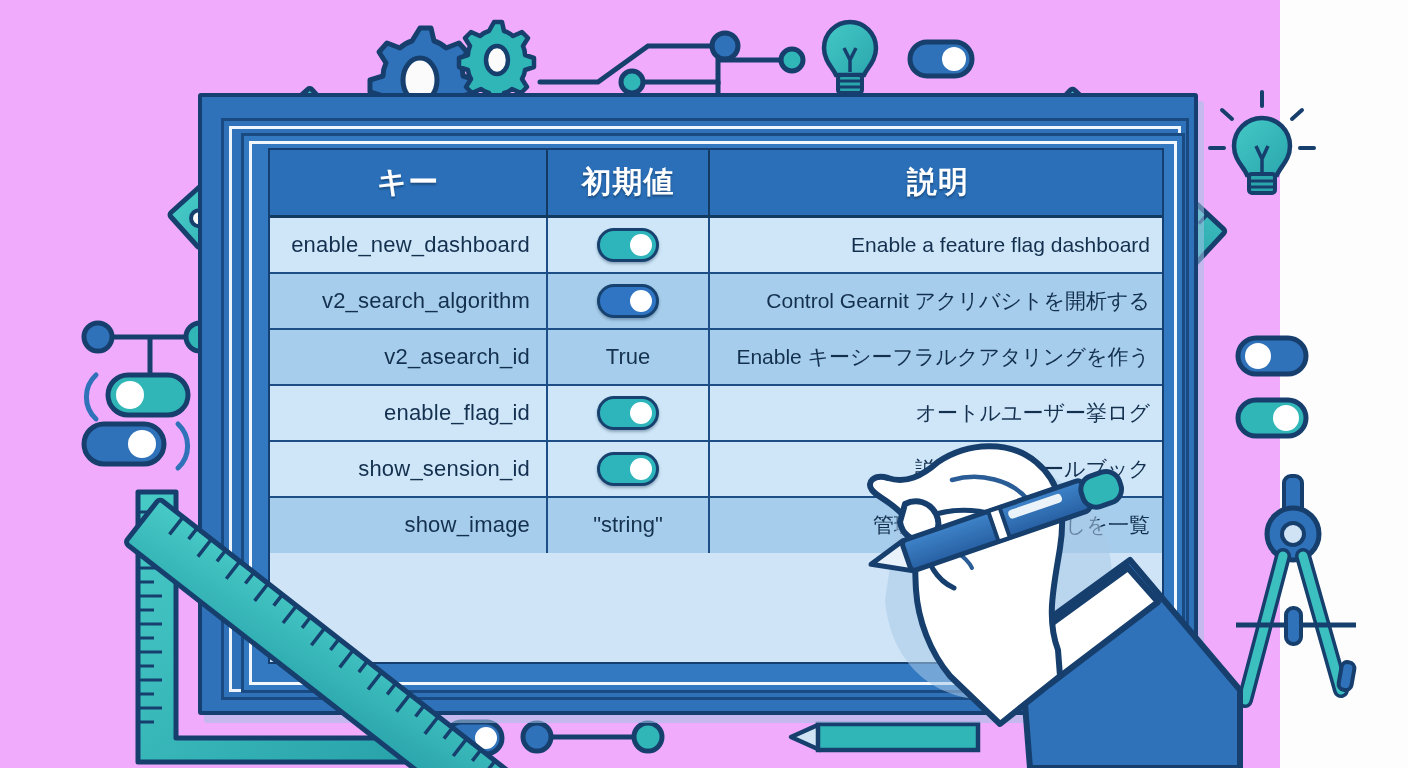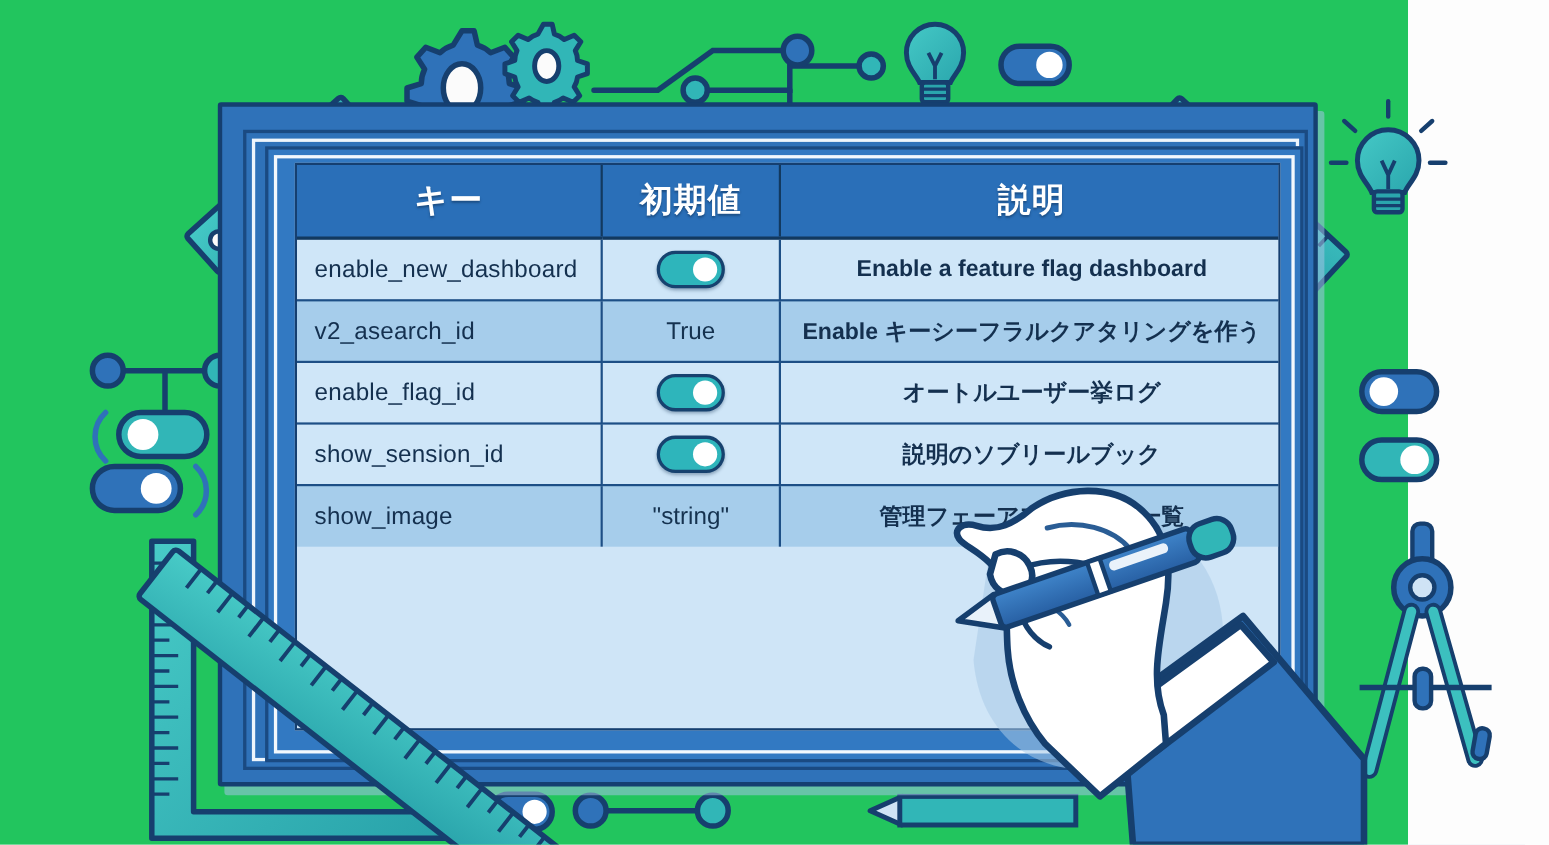--- a/index.html
+++ b/index.html
@@ -5,21 +5,21 @@
   * { box-sizing: border-box; margin: 0; padding: 0; }
   html, body {
     width: 1408px; height: 768px;
     overflow: hidden;
     background: #fdfdfd;
     font-family: "Liberation Sans", "DejaVu Sans", sans-serif;
   }
   #stage {
     position: relative;
     width: 1280px; height: 768px;
-    background: #22c55e;
+    background: #f0abfc;
   }
 
   
   .deco {
     position: absolute;
     left: 0; top: 0;
     width: 1408px; height: 768px;
     pointer-events: none;
   }
   #deco-back { z-index: 1; }
@@ -101,23 +101,23 @@
   tbody td {
     border-bottom: 2px solid #1d4f86;
     border-right: 2px solid #1d4f86;
     color: #14304f;
     font-size: 21px;
     padding: 0 16px;
     white-space: nowrap;
     overflow: hidden;
   }
   tbody td:last-child { border-right: none; }
-  td.key  { text-align: left; font-size: 22px; letter-spacing: .2px; margin-top: 39px; }
+  td.key  { text-align: right; font-size: 22px; letter-spacing: .2px; margin-top: 39px; }
   td.val  { text-align: center; padding: 10px; }
-  td.desc { text-align: center; font-size: 21px; font-weight: bold; }
+  td.desc { text-align: right; font-size: 21px; }
   tbody tr:last-child td { border-bottom: none; }
 
   
   .sw {
     display: inline-block;
     position: relative;
     width: 62px; height: 34px;
     border-radius: 18px;
     border: 3px solid #17426f;
     vertical-align: middle;
@@ -281,20 +281,25 @@
           <th>説明</th>
         </tr>
       </thead>
       <tbody id="tbody">
           <tr class="odd">
             <td class="key">enable_new_dashboard</td>
             <td class="val"><span class="sw teal"><span class="knob"></span></span></td>
             <td class="desc">Enable a feature flag dashboard</td>
           </tr>
           <tr class="even">
+            <td class="key">v2_search_algorithm</td>
+            <td class="val"><span class="sw blue"><span class="knob"></span></span></td>
+            <td class="desc">Control Gearnit アクリバシトを開析する</td>
+          </tr>
+          <tr class="even">
             <td class="key">v2_asearch_id</td>
             <td class="val"><span class="val-text">True</span></td>
             <td class="desc">Enable キーシーフラルクアタリングを作う</td>
           </tr>
           <tr class="odd">
             <td class="key">enable_flag_id</td>
             <td class="val"><span class="sw teal"><span class="knob"></span></span></td>
             <td class="desc">オートルユーザー挙ログ</td>
           </tr>
           <tr class="odd">

